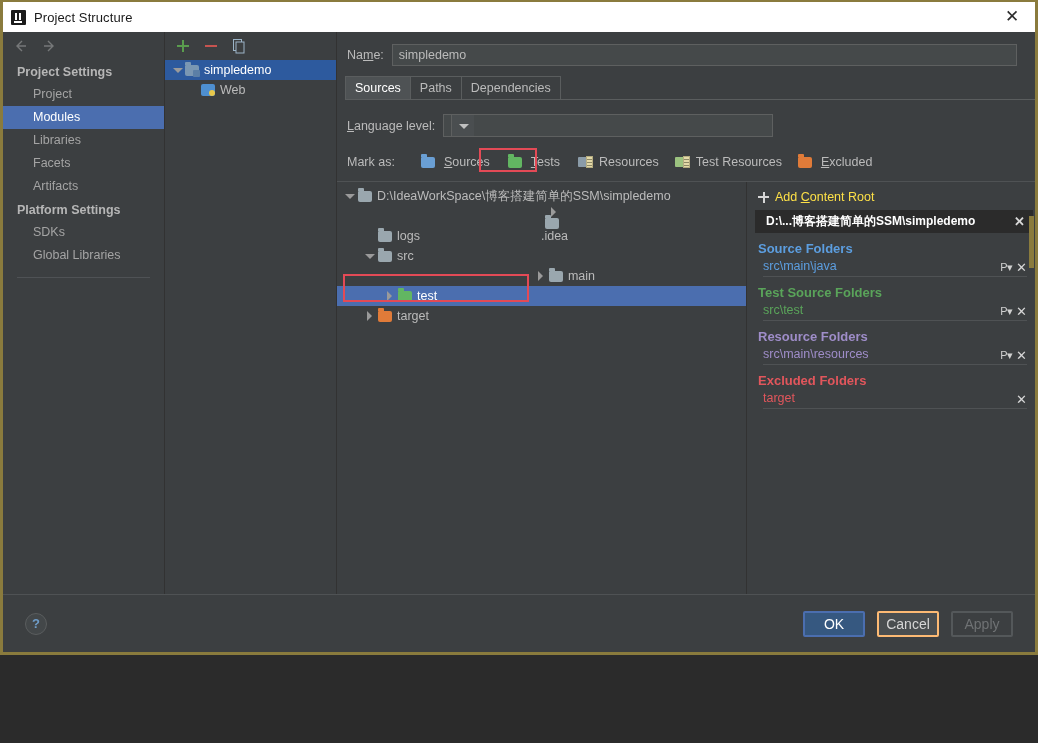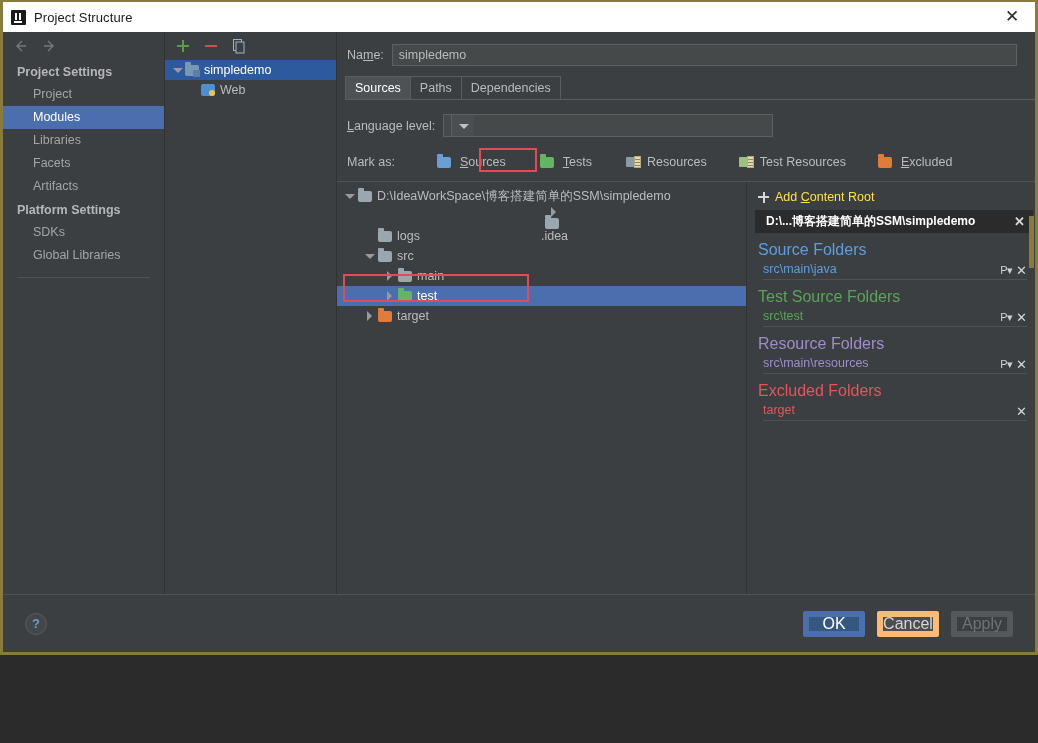--- a/index.html
+++ b/index.html
@@ -210,21 +210,21 @@
     border-left: 1px solid #5e6060; background: #4a4e50;
     position: relative;
   }
   .combo-arrow::after {
     content:""; position:absolute; left:7px; top:9px;
     border-left:5px solid transparent; border-right:5px solid transparent;
     border-top:5px solid #c0c0c0;
   }
 
   .markas-row {
-    display: flex; align-items: center; gap: 20px;
+    display: flex; align-items: center; gap: 4px;
     padding: 14px 0 0 10px;
     position: relative;
   }
   .markas-label { color:#bbbbbb; font-size:12.5px; margin-right: 16px; }
   .mark-btn {
     display: flex; align-items: center; gap: 4px;
     padding: 3px 5px; cursor: pointer; font-size: 12.5px; color: #bbbbbb;
     border: 1px solid transparent; position: relative;
   }
   .mark-btn u { text-decoration: underline; }
@@ -284,21 +284,21 @@
   .plus-glyph::after  { left:0; top:4.5px; width:11px; height:2px; }
   .add-root u { text-decoration: underline; }
 
   .root-header {
     background: #2b2b2b; color: #ffffff;
     font-size: 12px; font-weight: bold;
     display: flex; align-items: center; justify-content: space-between;
     padding: 3px 8px 3px 11px; margin: 0 2px 0 8px;
   }
   .grp-title {
-    font-size: 16px; font-weight: normal;
+    font-size: 13px; font-weight: bold;
     padding: 8px 0 2px 11px;
   }
   .grp-title.src { color:#5c9ee0; }
   .grp-title.test { color:#5aa45a; }
   .grp-title.res { color:#9f8dc9; }
   .grp-title.exc { color:#e2565c; }
 
   .grp-item {
     display: flex; align-items: center; justify-content: flex-end;
     position: relative; margin: 0 8px 0 16px;
@@ -343,23 +343,23 @@
     color: #6f9dc9; font-size: 13px; font-weight: bold;
     display: flex; align-items: center; justify-content: center;
     margin-left: 22px; cursor: pointer;
   }
   .btn-group {
     margin-left: auto; margin-right: 22px;
     display: flex; gap: 12px;
   }
   .btn {
     min-width: 62px; height: 26px;
-    font-size: 16px; cursor: pointer;
+    font-size: 14px; cursor: pointer;
     display: flex; align-items: center; justify-content: center;
-    border: 6px solid #fdba74; background: #4a4e50; color: #d6d6d6;
+    border: 2px solid #fdba74; background: #4a4e50; color: #d6d6d6;
     border-radius: 2px;
   }
   .btn.primary { background: #365880; border-color: #4b6eaf; color: #ffffff; }
   .btn.disabled { color: #6f7274; background: #42464800; border-color: #54585a; cursor: default; }
 </style>
 </head>
 <body>
 
 <div id="app">
 
@@ -495,21 +495,21 @@
           </div>
           <div class="tree-row" style="padding-left:41px;">
             <span class="folder gray"></span>
             <span>logs</span>
           </div>
           <div class="tree-row" style="padding-left:26px;">
             <span class="tri down"></span>
             <span class="folder gray"></span>
             <span>src</span>
           </div>
-          <div class="tree-row" style="padding-left:46px;">
+          <div class="tree-row" style="padding-left:46px;justify-content:center;">
             <span class="tri right"></span>
             <span class="folder gray"></span>
             <span>main</span>
           </div>
           <div class="tree-row selected" style="padding-left:46px;">
             <span class="tri right"></span>
             <span class="folder green"></span>
             <span>test</span>
           </div>
           <div class="tree-row" style="padding-left:26px;">

